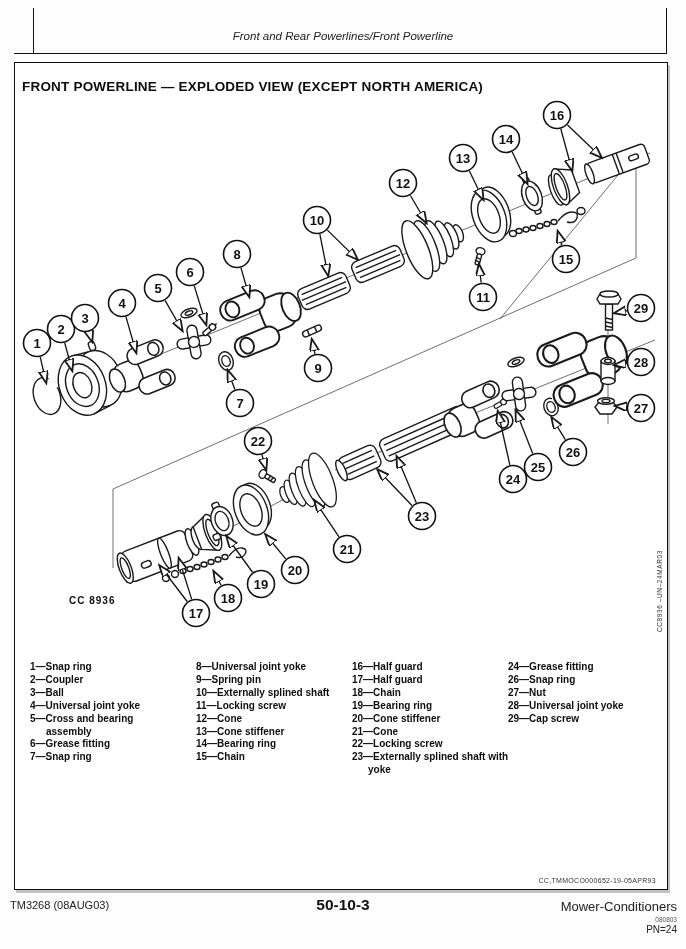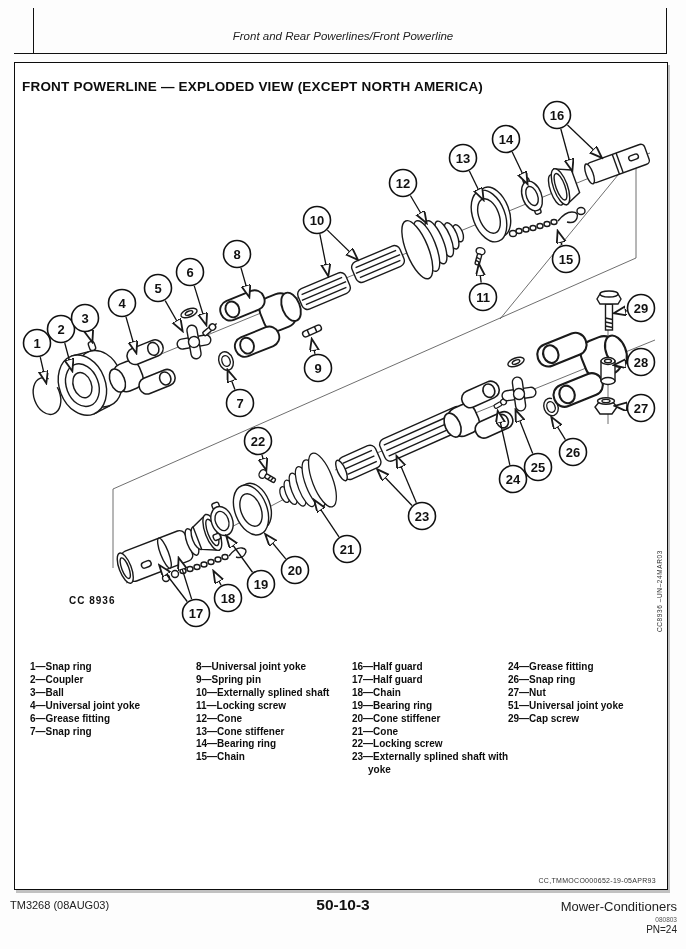--- a/index.html
+++ b/index.html
@@ -468,20 +468,21 @@
   <div class="fig-caption">CC 8936</div>
   <div class="fig-vertical-id">CC8936   –UN–24MAR03</div>
   <div class="fig-credit">CC,TMMOCO000652-19-05APR93</div>
 
   <div class="legend">
     <div class="legend-col c1" id="legend-col-0">
         <div class="legend-item">1—Snap ring</div>
         <div class="legend-item">2—Coupler</div>
         <div class="legend-item">3—Ball</div>
         <div class="legend-item">4—Universal joint yoke</div>
+        <div class="legend-item">5—Cross and bearing assembly</div>
         <div class="legend-item">6—Grease fitting</div>
         <div class="legend-item">7—Snap ring</div>
       </div>
     <div class="legend-col c2" id="legend-col-1">
         <div class="legend-item">8—Universal joint yoke</div>
         <div class="legend-item">9—Spring pin</div>
         <div class="legend-item">10—Externally splined shaft</div>
         <div class="legend-item">11—Locking screw</div>
         <div class="legend-item">12—Cone</div>
         <div class="legend-item">13—Cone stiffener</div>
@@ -495,21 +496,21 @@
         <div class="legend-item">19—Bearing ring</div>
         <div class="legend-item">20—Cone stiffener</div>
         <div class="legend-item">21—Cone</div>
         <div class="legend-item">22—Locking screw</div>
         <div class="legend-item">23—Externally splined shaft with yoke</div>
       </div>
     <div class="legend-col c4" id="legend-col-3">
         <div class="legend-item">24—Grease fitting</div>
         <div class="legend-item">26—Snap ring</div>
         <div class="legend-item">27—Nut</div>
-        <div class="legend-item">51—Universal joint yoke</div>
+        <div class="legend-item">28—Universal joint yoke</div>
         <div class="legend-item">29—Cap screw</div>
       </div>
   </div>
 
   <div class="footer-left">TM3268 (08AUG03)</div>
   <div class="footer-page">50-10-3</div>
   <div class="footer-right">
     <div class="footer-book">Mower-Conditioners</div>
     <div class="footer-datecode">080803</div>
     <div class="footer-pn">PN=24</div>

